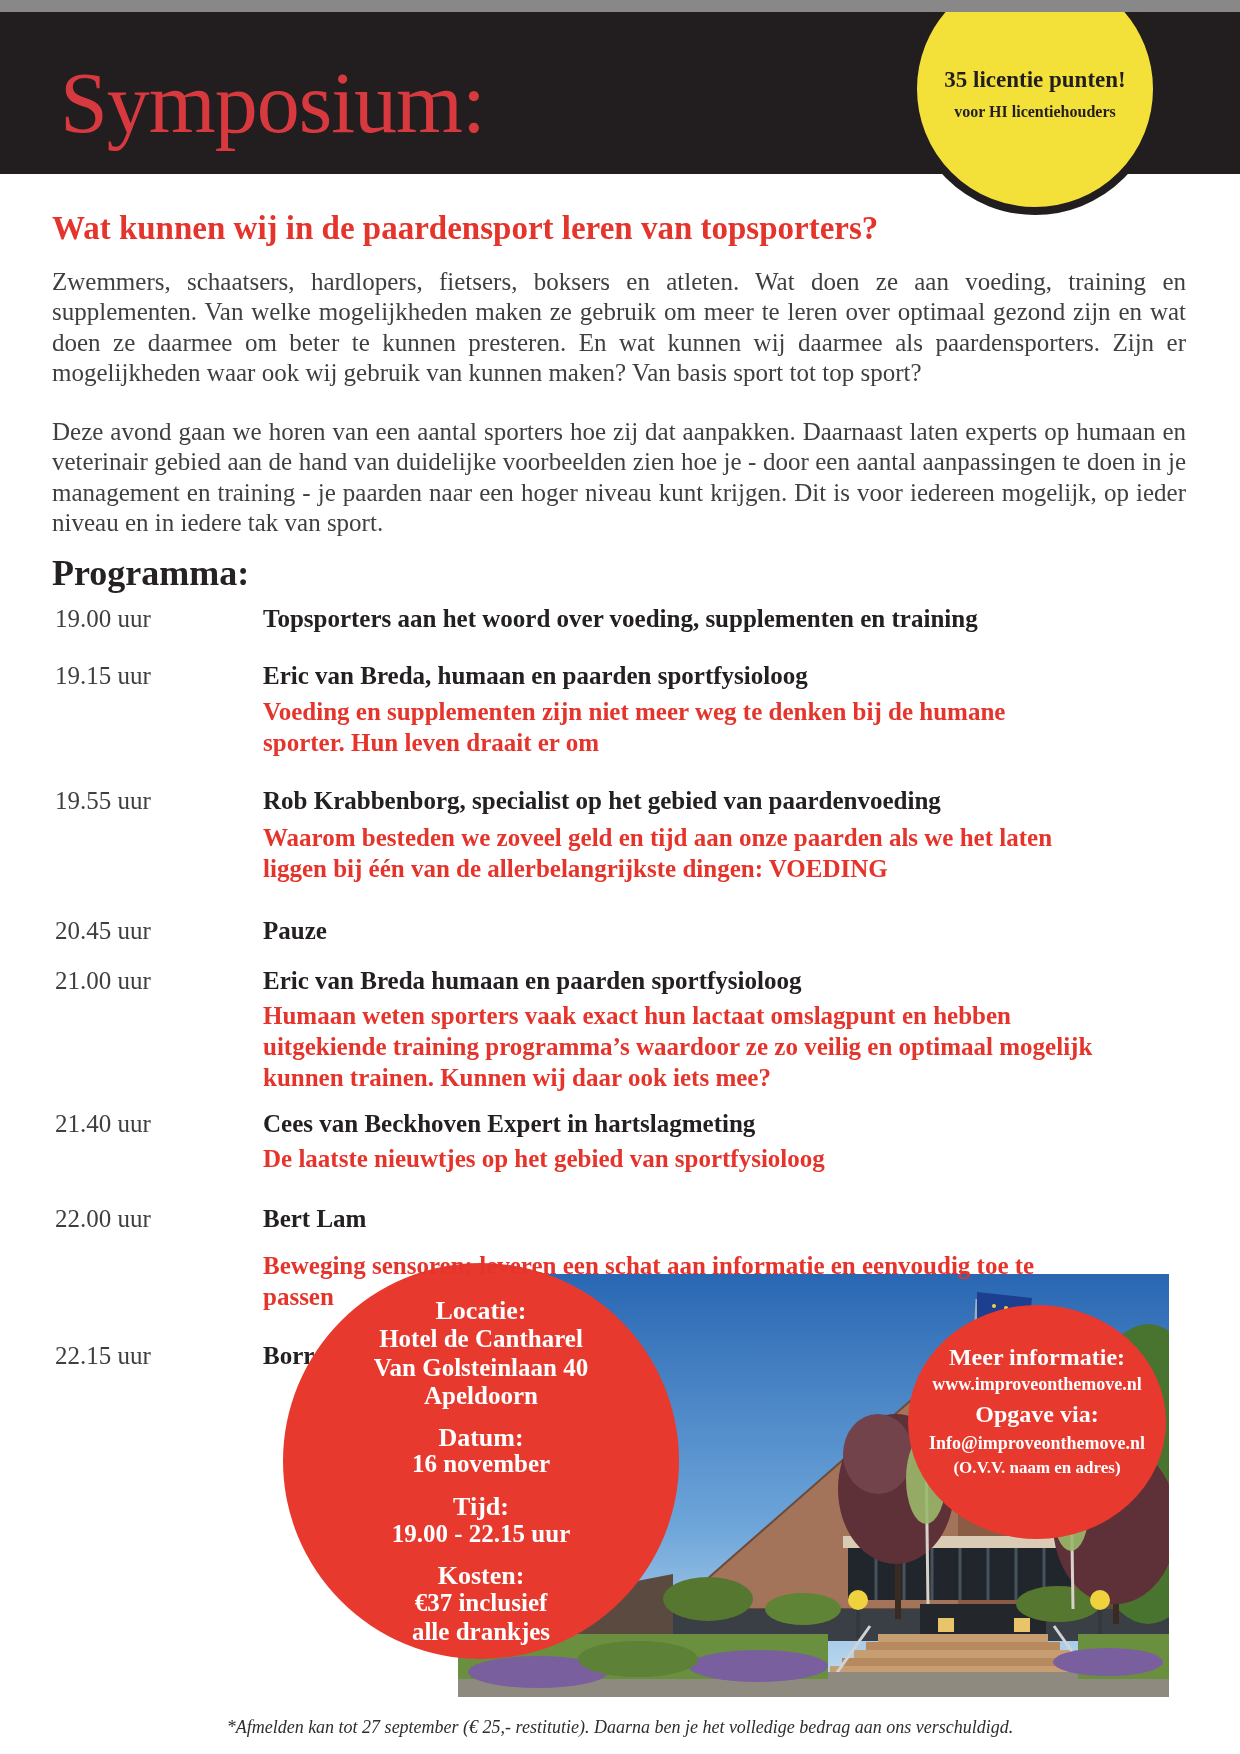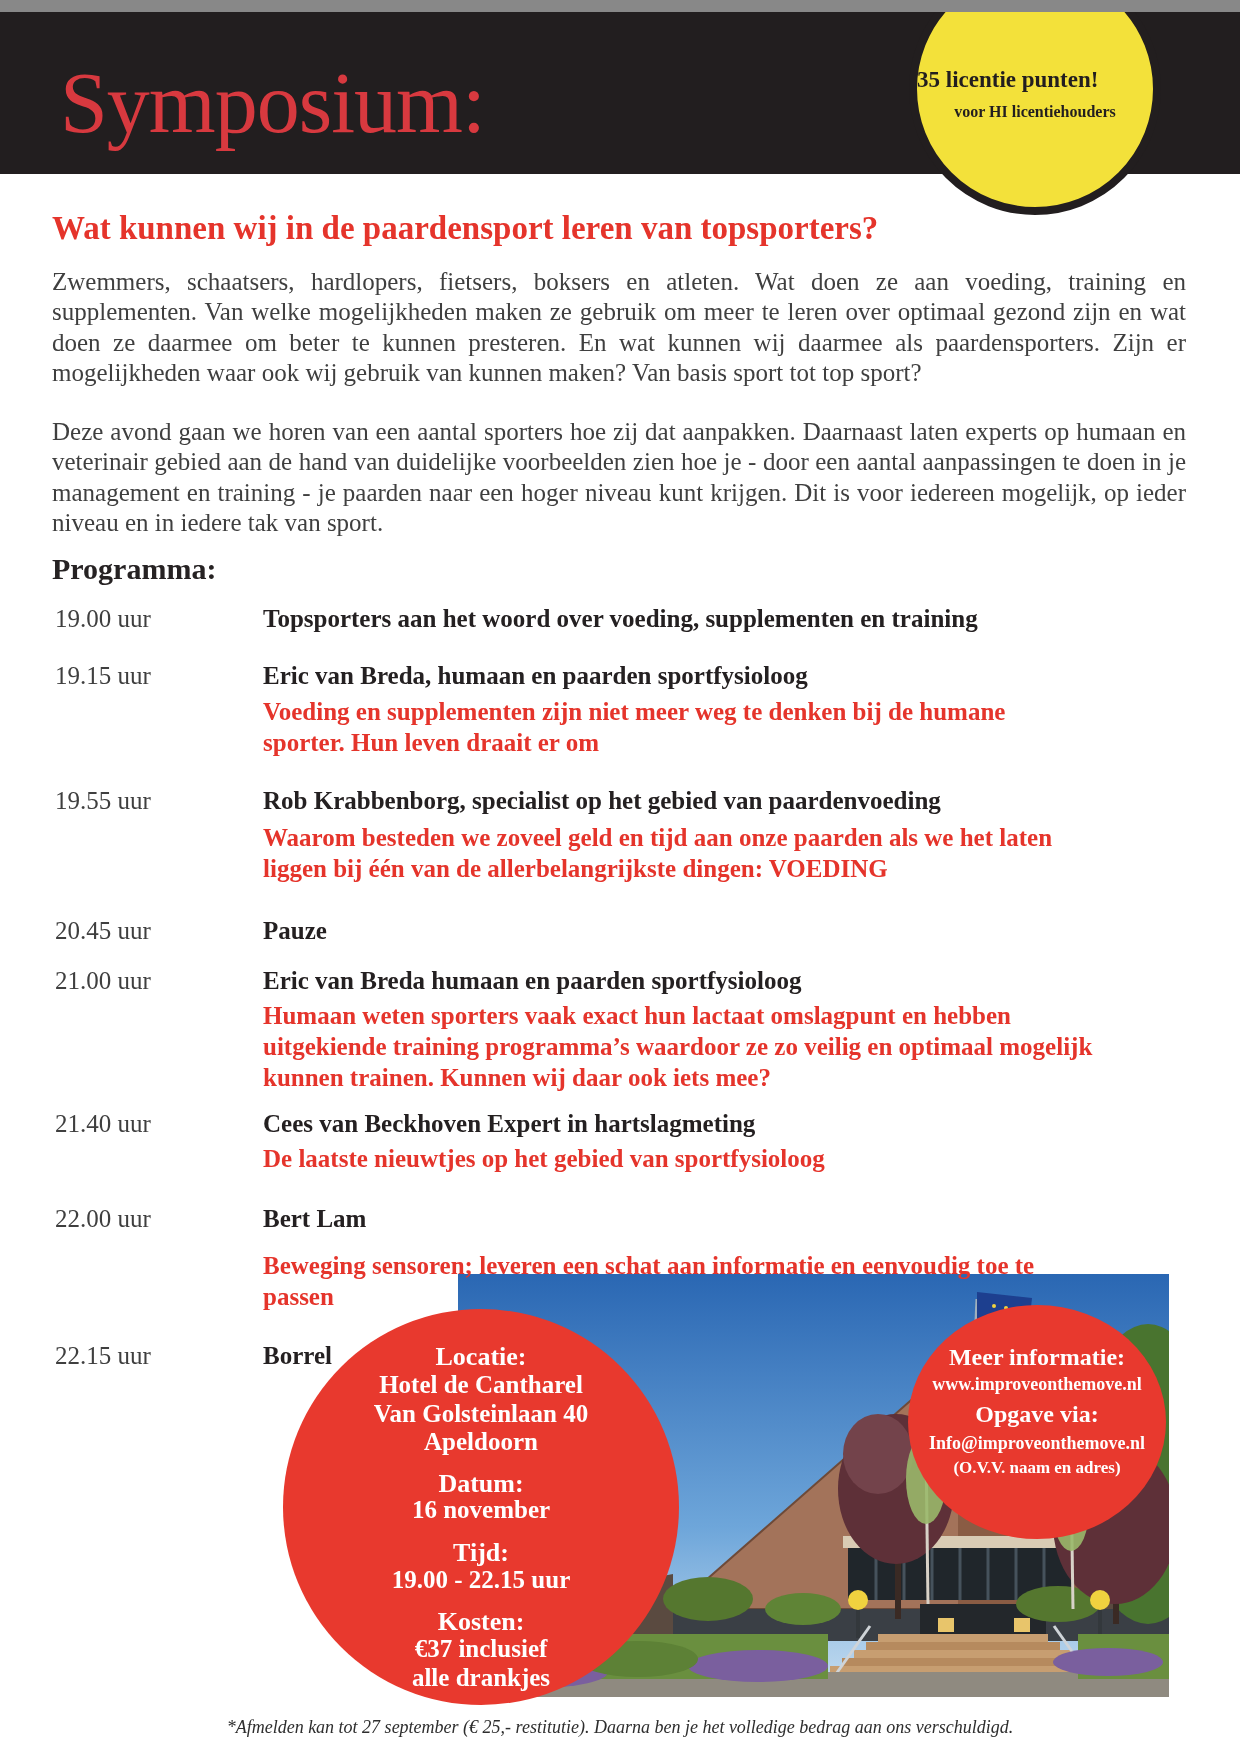--- a/index.html
+++ b/index.html
@@ -11,40 +11,40 @@
   
   .header-bar{position:absolute;left:0;top:0;width:1240px;height:162px;background:#221e1f;}
   .symposium-title{
     position:absolute;left:60px;top:48px;font-size:86px;line-height:1;
     color:#d8393f;letter-spacing:-1px;font-weight:400;
   }
   .badge{
     position:absolute;left:909px;top:-49px;width:236px;height:236px;border-radius:50%;
     background:#f3e13a;border:8px solid #221e1f;z-index:5;
   }
-  .badge-line1{position:absolute;left:0;top:96px;width:236px;
+  .badge-line1{position:absolute;left:0;top:96px;width:236px;text-align:center;
     font-size:23px;font-weight:bold;color:#221e1f;}
   .badge-line2{position:absolute;left:0;top:132px;width:236px;text-align:center;
     font-size:16px;font-weight:bold;color:#221e1f;}
   
   .main-heading{position:absolute;left:52px;top:198px;width:1140px;
     font-size:33px;font-weight:bold;color:#e5342b;}
   .intro{position:absolute;left:52px;top:255px;width:1134px;
     font-size:25px;line-height:30.3px;color:#3f3f3f;text-align:justify;}
   
-  .program-heading{position:absolute;left:52px;top:540px;font-size:30px;font-weight:bold;color:#262223;}
+  .program-heading{position:absolute;left:52px;top:540px;font-size:36px;font-weight:bold;color:#262223;}
   .sched-time{position:absolute;left:55px;font-size:25px;color:#3f3f3f;white-space:nowrap;}
   .sched-title{position:absolute;left:263px;width:930px;font-size:25px;font-weight:bold;color:#242021;}
   .sched-note{position:absolute;left:263px;width:930px;font-size:25px;font-weight:bold;color:#e5342b;
     line-height:31px;white-space:pre-line;z-index:4;}
   
   .venue-photo{position:absolute;left:458px;top:1262px;width:711px;height:423px;z-index:1;}
   
   .location-circle{
-    position:absolute;left:283px;top:1297px;width:396px;height:396px;border-radius:50%;
+    position:absolute;left:283px;top:1251px;width:396px;height:396px;border-radius:50%;
     background:#e8392e;z-index:3;color:#ffffff;text-align:center;
   }
   .info-circle{
     position:absolute;left:908px;top:1293px;width:258px;height:234px;border-radius:50%;
     background:#e8392e;z-index:3;color:#ffffff;text-align:center;
   }
   .c-line{position:absolute;left:0;width:100%;text-align:center;white-space:nowrap;}
   .c-label{font-size:26px;font-weight:bold;}
   .c-value{font-size:25px;font-weight:bold;}
   .i-head{font-size:24px;font-weight:bold;}

